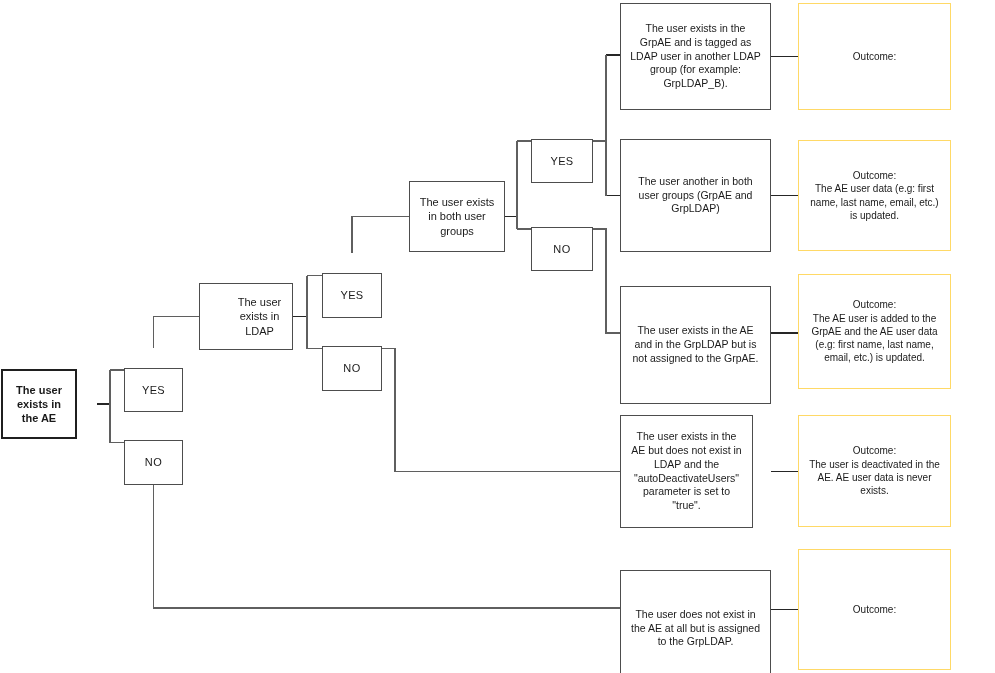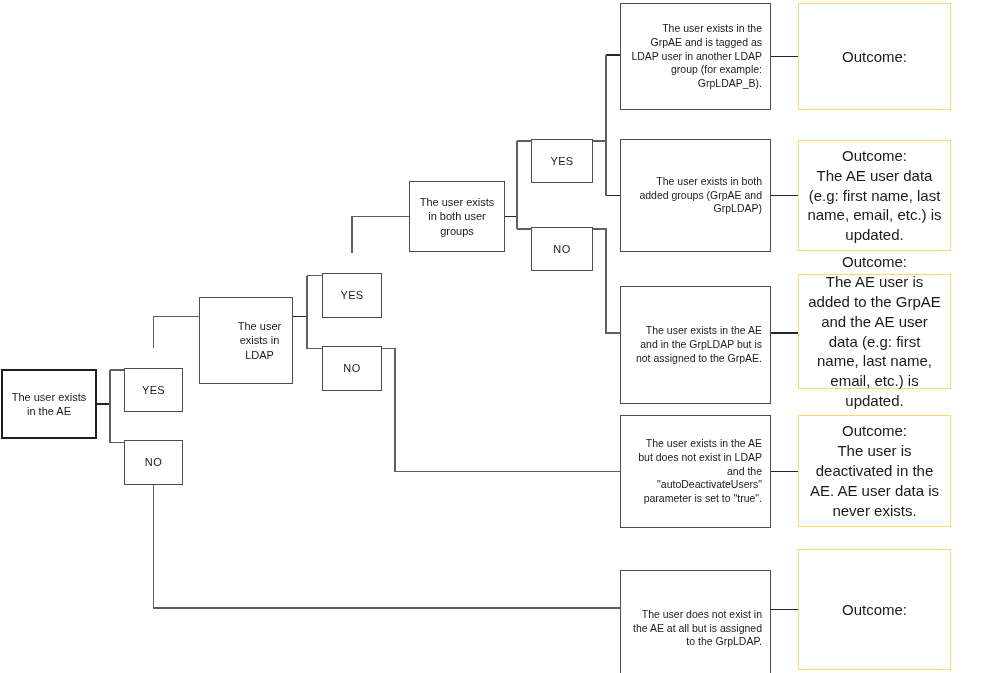--- a/index.html
+++ b/index.html
@@ -20,23 +20,23 @@
   .wire{fill:none;stroke:var(--connector);stroke-width:1.2;shape-rendering:crispEdges;}
   .wire-dark{fill:none;stroke:var(--connector-dark);stroke-width:1.7;shape-rendering:crispEdges;}
   .node{
     position:absolute;box-sizing:border-box;background:#fff;
     border:1px solid var(--flow-border);
     display:flex;align-items:center;justify-content:center;
     text-align:center;font-size:11px;line-height:1.3;padding:2px 6px;
   }
   .node.root{border-width:2px;border-color:var(--root-border);}
   .node.branch{letter-spacing:.4px;margin-top:20px;}
-  .node.case-desc{font-size:10.5px;line-height:1.33;padding:3px 8px;text-align:right;}
+  .node.case-desc{font-size:10.5px;line-height:1.33;padding:3px 8px;}
   .node.case-outcome{
-    border-color:var(--outcome-border);font-size:15px;line-height:1.33;
+    border-color:var(--outcome-border);font-size:10px;line-height:1.33;
     padding:3px 8px;flex-direction:column;
   }
   .outcome-label{display:block;}
 </style>
 </head>
 <body>
 
 <div id="stage">
 
   <svg id="wires" viewBox="0 0 995 673" xmlns="http://www.w3.org/2000/svg" aria-hidden="true">
@@ -63,39 +63,39 @@
     <path class="wire" d="M517 141 V229"></path>
     <path class="wire" d="M517 141 H531"></path>
     <path class="wire" d="M517 229 H531"></path>
     <path class="wire" d="M593 141 H606"></path>
     <path class="wire" d="M606 55 V195.5"></path>
     <path class="wire" d="M593 229 H606 V333 H620"></path>
     <path class="wire" d="M382 348.5 H395 V471.5 H620"></path>
     <path class="wire" d="M153.5 465 V608 H620"></path>
   </svg>
 
-  <div class="node root" style="left:1px;top:369px;width:96px;height:70px;">The user exists in the AE</div>
+  <div class="node root" style="left:1px;top:369px;width:76px;height:70px;font-weight:bold;">The user exists in the AE</div>
 
   <div class="node branch" style="left:124px;top:348px;width:59px;height:44px;">YES</div>
   <div class="node branch" style="left:124px;top:420px;width:59px;height:45px;">NO</div>
 
-  <div class="node" style="left:199px;top:297px;width:94px;height:87px;padding-left:33px;">The user exists in LDAP</div>
+  <div class="node" style="left:199px;top:283px;width:94px;height:67px;padding-left:33px;">The user exists in LDAP</div>
 
   <div class="node branch" style="left:322px;top:253px;width:60px;height:45px;">YES</div>
   <div class="node branch" style="left:322px;top:326px;width:60px;height:45px;">NO</div>
 
   <div class="node" style="left:409px;top:181px;width:96px;height:71px;">The user exists in both user groups</div>
 
   <div class="node branch" style="left:531px;top:119px;width:62px;height:44px;">YES</div>
   <div class="node branch" style="left:531px;top:207px;width:62px;height:44px;">NO</div>
 
   <div class="node case-desc" style="left:620px;top:3px;width:151px;height:107px;">The user exists in the GrpAE and is tagged as LDAP user in another LDAP group (for example: GrpLDAP_B).</div>
-  <div class="node case-desc" style="left:620px;top:139px;width:151px;height:113px;">The user exists in both added groups (GrpAE and GrpLDAP)</div>
+  <div class="node case-desc" style="left:620px;top:139px;width:151px;height:113px;">The user another in both user groups (GrpAE and GrpLDAP)</div>
   <div class="node case-desc" style="left:620px;top:274px;width:151px;height:118px;margin-top:12px;">The user exists in the AE and in the GrpLDAP but is not assigned to the GrpAE.</div>
-  <div class="node case-desc" style="left:620px;top:415px;width:151px;height:113px;">The user exists in the AE but does not exist in LDAP and the "autoDeactivateUsers" parameter is set to "true".</div>
+  <div class="node case-desc" style="left:620px;top:415px;width:133px;height:113px;">The user exists in the AE but does not exist in LDAP and the "autoDeactivateUsers" parameter is set to "true".</div>
   <div class="node case-desc" style="left:620px;top:570px;width:151px;height:117px;">The user does not exist in the AE at all but is assigned to the GrpLDAP.</div>
 
   <div class="node case-outcome" style="left:798px;top:3px;width:153px;height:107px;">
     <span class="outcome-label">Outcome:</span>
   </div>
   <div class="node case-outcome" style="left:798px;top:140px;width:153px;height:111px;">
     <span class="outcome-label">Outcome:</span>
     <span>The AE user data (e.g: first name, last name, email, etc.) is updated.</span>
   </div>
   <div class="node case-outcome" style="left:798px;top:274px;width:153px;height:115px;">

